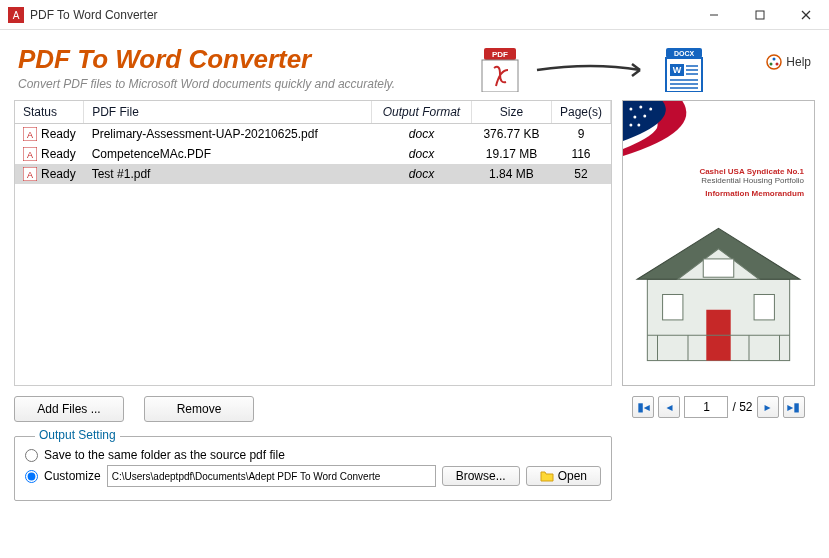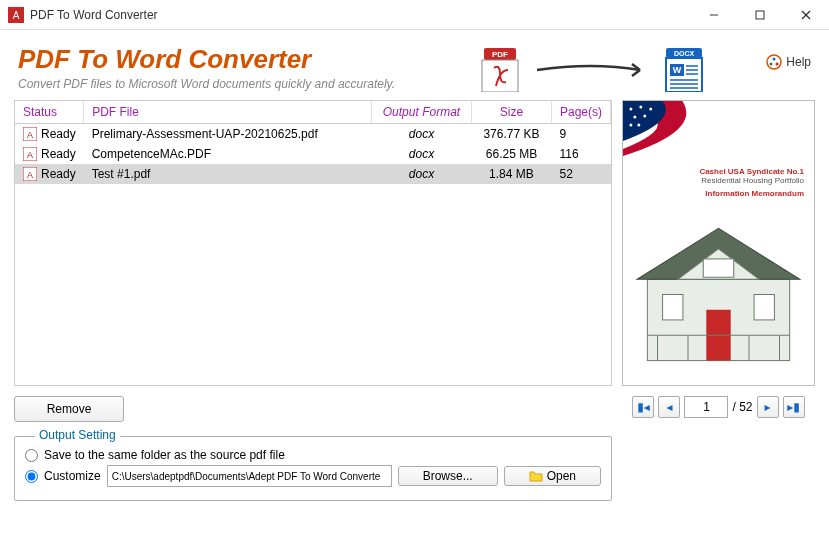--- a/index.html
+++ b/index.html
@@ -17,39 +17,39 @@
 .convert-graphic { display: flex; align-items: center; gap: 10px; margin-right: 60px; margin-top: 4px; }
 .help-link { display: flex; align-items: center; gap: 4px; color: #333; font-size: 12px; cursor: pointer; margin-top: 10px; }
 .help-link svg { width: 16px; height: 16px; }
 
 .main { display: flex; padding: 0 14px; gap: 10px; }
 .left { flex: 1; }
 .right { width: 193px; }
 
 .file-table { border: 1px solid #ccc; background: #fff; height: 286px; overflow: auto; }
 .file-table table { width: 100%; border-collapse: collapse; font-size: 12px; }
-.file-table th { text-align: left; font-weight: normal; padding: 4px 8px; background: #fff; border-right: 1px solid #e0e0e0; border-bottom: 1px solid #ccc; color: #a21caf; }
+.file-table th { text-align: left; font-weight: normal; padding: 4px 8px; background: #fff; border-right: 1px solid #e0e0e0; border-bottom: 1px solid #ccc; color: #0f172a; }
 .file-table td { padding: 3px 8px; border: none; }
 .file-table tr.selected td { background: #d8d8d8; }
 .file-table .col-status { width: 62px; }
 .file-table .col-format { width: 100px; text-align: center; font-style: italic; }
 .file-table .col-size { width: 80px; text-align: center; }
-.file-table .col-pages { width: 52px; }
+.file-table .col-pages { width: 52px; text-align: center; }
 .status-cell { display: flex; align-items: center; gap: 4px; }
 .pdf-mini { width: 14px; height: 14px; }
 
 .btnrow { display: flex; gap: 20px; margin-top: 10px; }
 .btn { background: linear-gradient(#fdfdfd, #eee); border: 1px solid #aaa; border-radius: 3px; padding: 5px 0; width: 110px; font-size: 12px; text-align: center; cursor: pointer; }
 
 .fieldset { border: 1px solid #b0b0b0; border-radius: 2px; margin-top: 14px; padding: 8px 10px 10px 10px; position: relative; }
 .fieldset .legend { position: absolute; top: -9px; left: 20px; background: #fff; padding: 0 4px; font-size: 12px; color: #0369a1; }
 .radio-row { display: flex; align-items: center; gap: 6px; font-size: 12px; margin: 3px 0; }
 .radio-row input[type=radio] { margin: 0; }
 .path-input { flex: 1; border: 1px solid #aaa; padding: 2px 4px; font-size: 10px; height: 22px; }
-.small-btn { background: linear-gradient(#fdfdfd, #eee); border: 1px solid #aaa; border-radius: 3px; padding: 2px 24px; font-size: 12px; cursor: pointer; display: flex; align-items: center; gap: 4px; }
+.small-btn { background: linear-gradient(#fdfdfd, #eee); border: 1px solid #aaa; border-radius: 3px; padding: 2px 13px; font-size: 12px; cursor: pointer; display: flex; align-items: center; gap: 4px; }
 
 .preview { border: 1px solid #bbb; background: #d946ef; height: 286px; display: flex; align-items: center; justify-content: center; overflow: hidden; }
 .preview-inner { width: 100%; height: 100%; background: #fff; display: flex; flex-direction: column; }
 .preview-flag { height: 60px; position: relative; }
 .preview-text { text-align: right; padding: 6px 10px; font-size: 8px; }
 .preview-text .red { color: #c62828; font-weight: bold; }
 .preview-house { flex: 1; padding: 4px; }
 
 .pager { display: flex; align-items: center; justify-content: center; gap: 4px; margin-top: 10px; font-size: 12px; }
 .pager-btn { width: 22px; height: 22px; border: 1px solid #aaa; background: linear-gradient(#fdfdfd, #eee); display: flex; align-items: center; justify-content: center; color: #1565c0; cursor: pointer; border-radius: 2px; }
@@ -162,21 +162,21 @@
                 <div class="status-cell">
                   <svg class="pdf-mini" viewBox="0 0 14 14">
                     <rect width="14" height="14" fill="#fff" stroke="#c62828"></rect>
                     <text x="7" y="11" text-anchor="middle" fill="#c62828" font-size="9" font-family="serif">A</text>
                   </svg>
                   <span>Ready</span>
                 </div>
               </td>
               <td>CompetenceMAc.PDF</td>
               <td class="col-format">docx</td>
-              <td class="col-size">66.25 MB</td>
+              <td class="col-size">19.17 MB</td>
               <td class="col-pages">116</td>
             </tr>
             <tr class="selected">
               <td>
                 <div class="status-cell">
                   <svg class="pdf-mini" viewBox="0 0 14 14">
                     <rect width="14" height="14" fill="#fff" stroke="#c62828"></rect>
                     <text x="7" y="11" text-anchor="middle" fill="#c62828" font-size="9" font-family="serif">A</text>
                   </svg>
                   <span>Ready</span>
@@ -184,20 +184,21 @@
               </td>
               <td>Test #1.pdf</td>
               <td class="col-format">docx</td>
               <td class="col-size">1.84 MB</td>
               <td class="col-pages">52</td>
             </tr>
           </tbody>
       </table>
     </div>
     <div class="btnrow">
+      <div class="btn">Add Files ...</div>
       <div class="btn">Remove</div>
     </div>
     <div class="fieldset">
       <div class="legend">Output Setting</div>
       <label class="radio-row">
         <input type="radio" name="out" style="">
         <span>Save to the same folder as the source pdf file</span>
       </label>
       <div class="radio-row">
         <input type="radio" name="out" checked="" style="">

